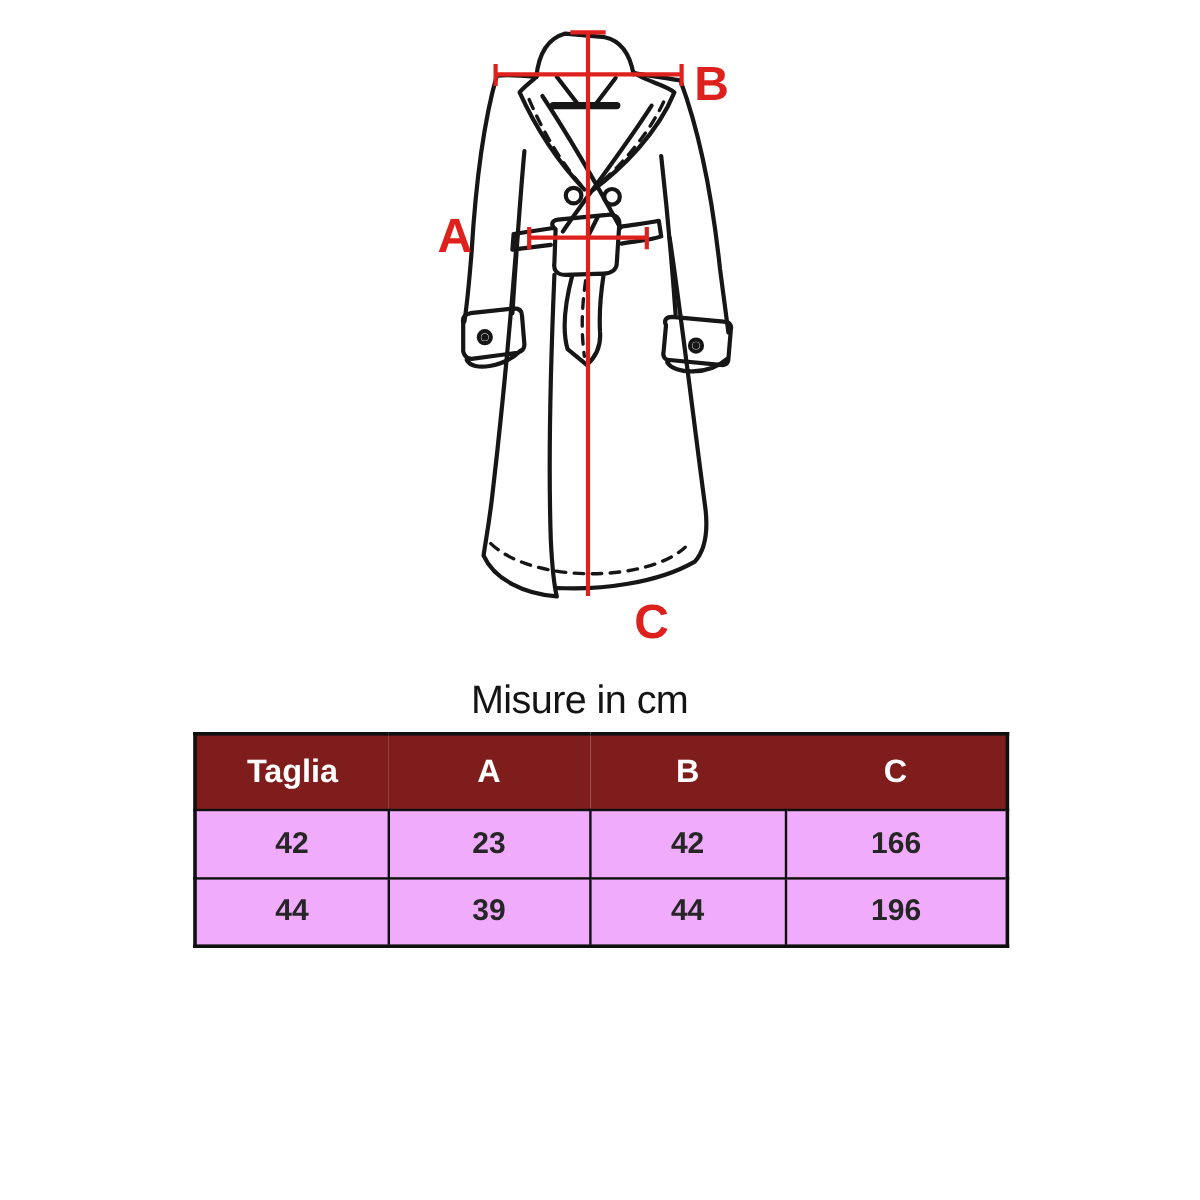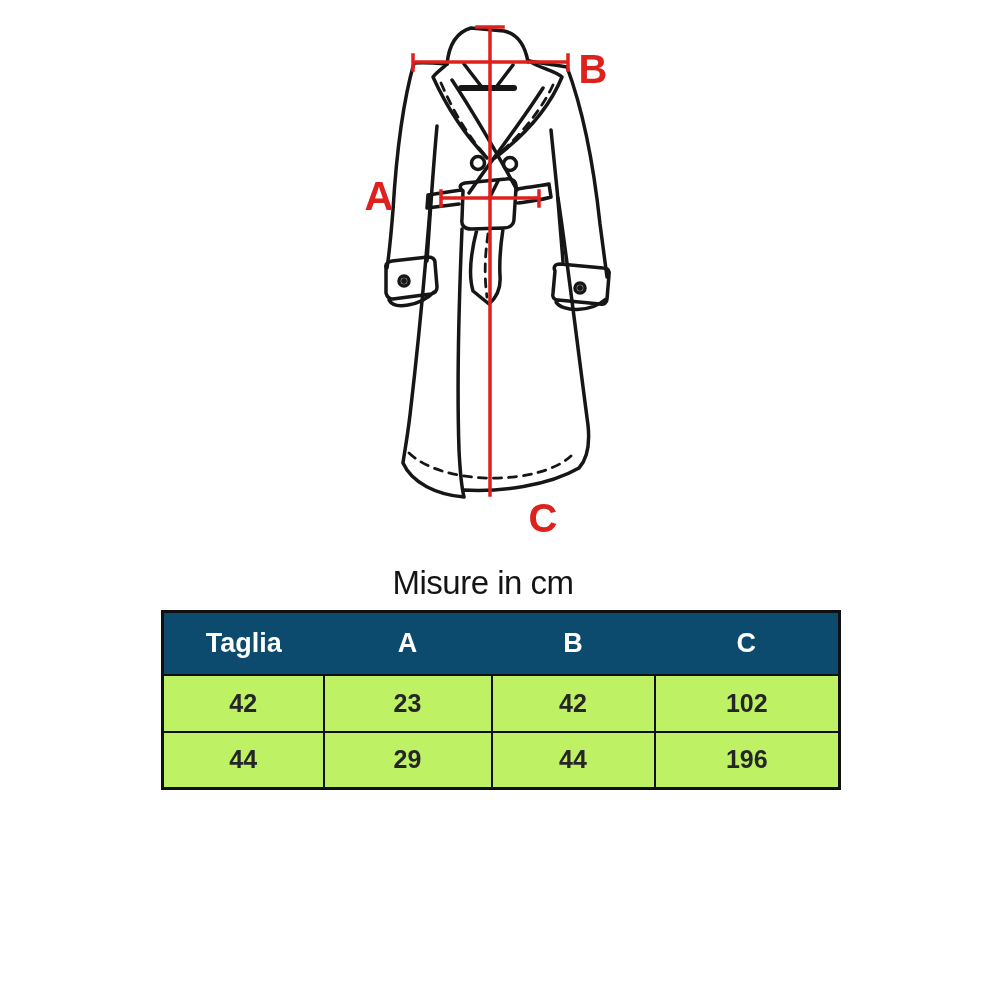--- a/index.html
+++ b/index.html
@@ -49,38 +49,38 @@
     border-collapse: collapse;
     table-layout: fixed;
     border: 3px solid #101010;
   }
   .size-table col.c1 { width: 161px; }
   .size-table col.c2 { width: 168px; }
   .size-table col.c3 { width: 163px; }
   .size-table col.c4 { width: 185px; }
 
   .size-table th {
-    background: #0c4a6e;
+    background: #7f1d1d;
     color: #ffffff;
     height: 63px;
     font-size: 27px;
     font-weight: 800;
     text-align: center;
     vertical-align: middle;
     border: none;
   }
   .size-table td {
     height: 57px;
     border: 2px solid #101010;
     font-size: 25px;
     font-weight: 800;
     color: #262626;
     text-align: center;
     vertical-align: middle;
-    background: #bef264;
+    background: #f0abfc;
   }
 </style>
 </head>
 <body>
 
 <div class="canvas">
 
   <svg class="coat-svg" viewBox="0 0 1000 560">
 
     <g stroke="#161616" stroke-width="3.5" fill="none" stroke-linecap="round" stroke-linejoin="round">
@@ -174,24 +174,24 @@
         <th>A</th>
         <th>B</th>
         <th>C</th>
       </tr>
     </thead>
     <tbody>
       <tr>
         <td>42</td>
         <td>23</td>
         <td>42</td>
-        <td>102</td>
+        <td>166</td>
       </tr>
       <tr>
         <td>44</td>
-        <td>29</td>
+        <td>39</td>
         <td>44</td>
         <td>196</td>
       </tr>
     </tbody>
   </table>
 
 </div>
 
 </body></html>

